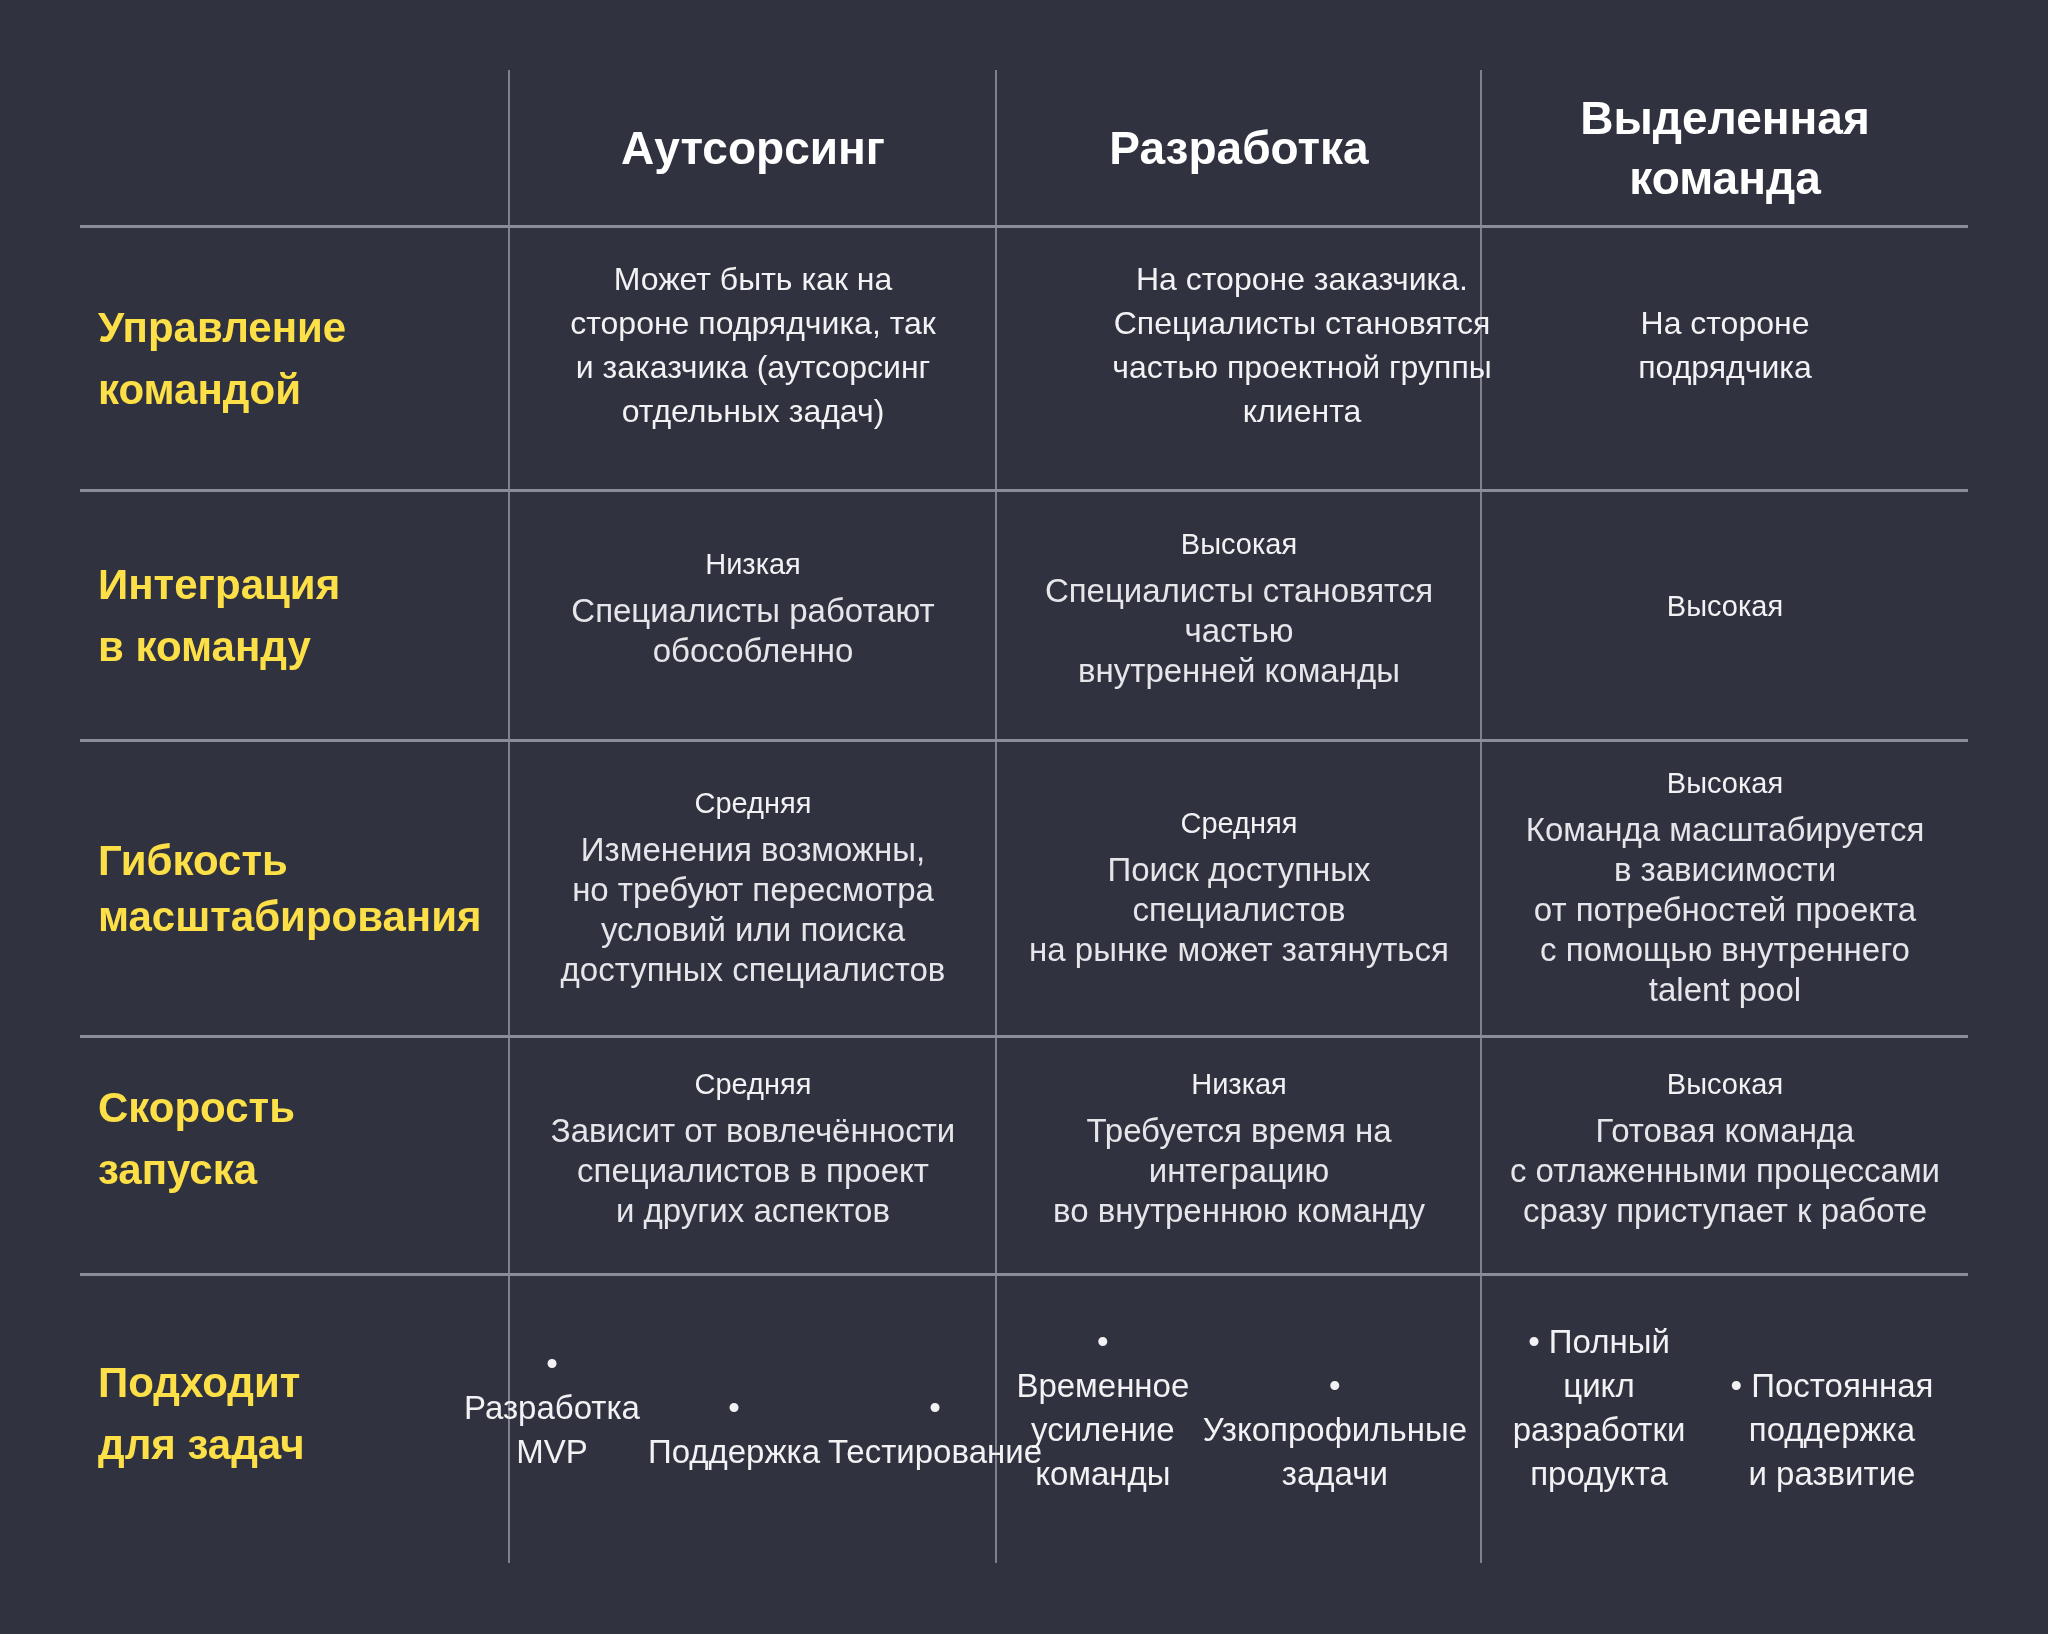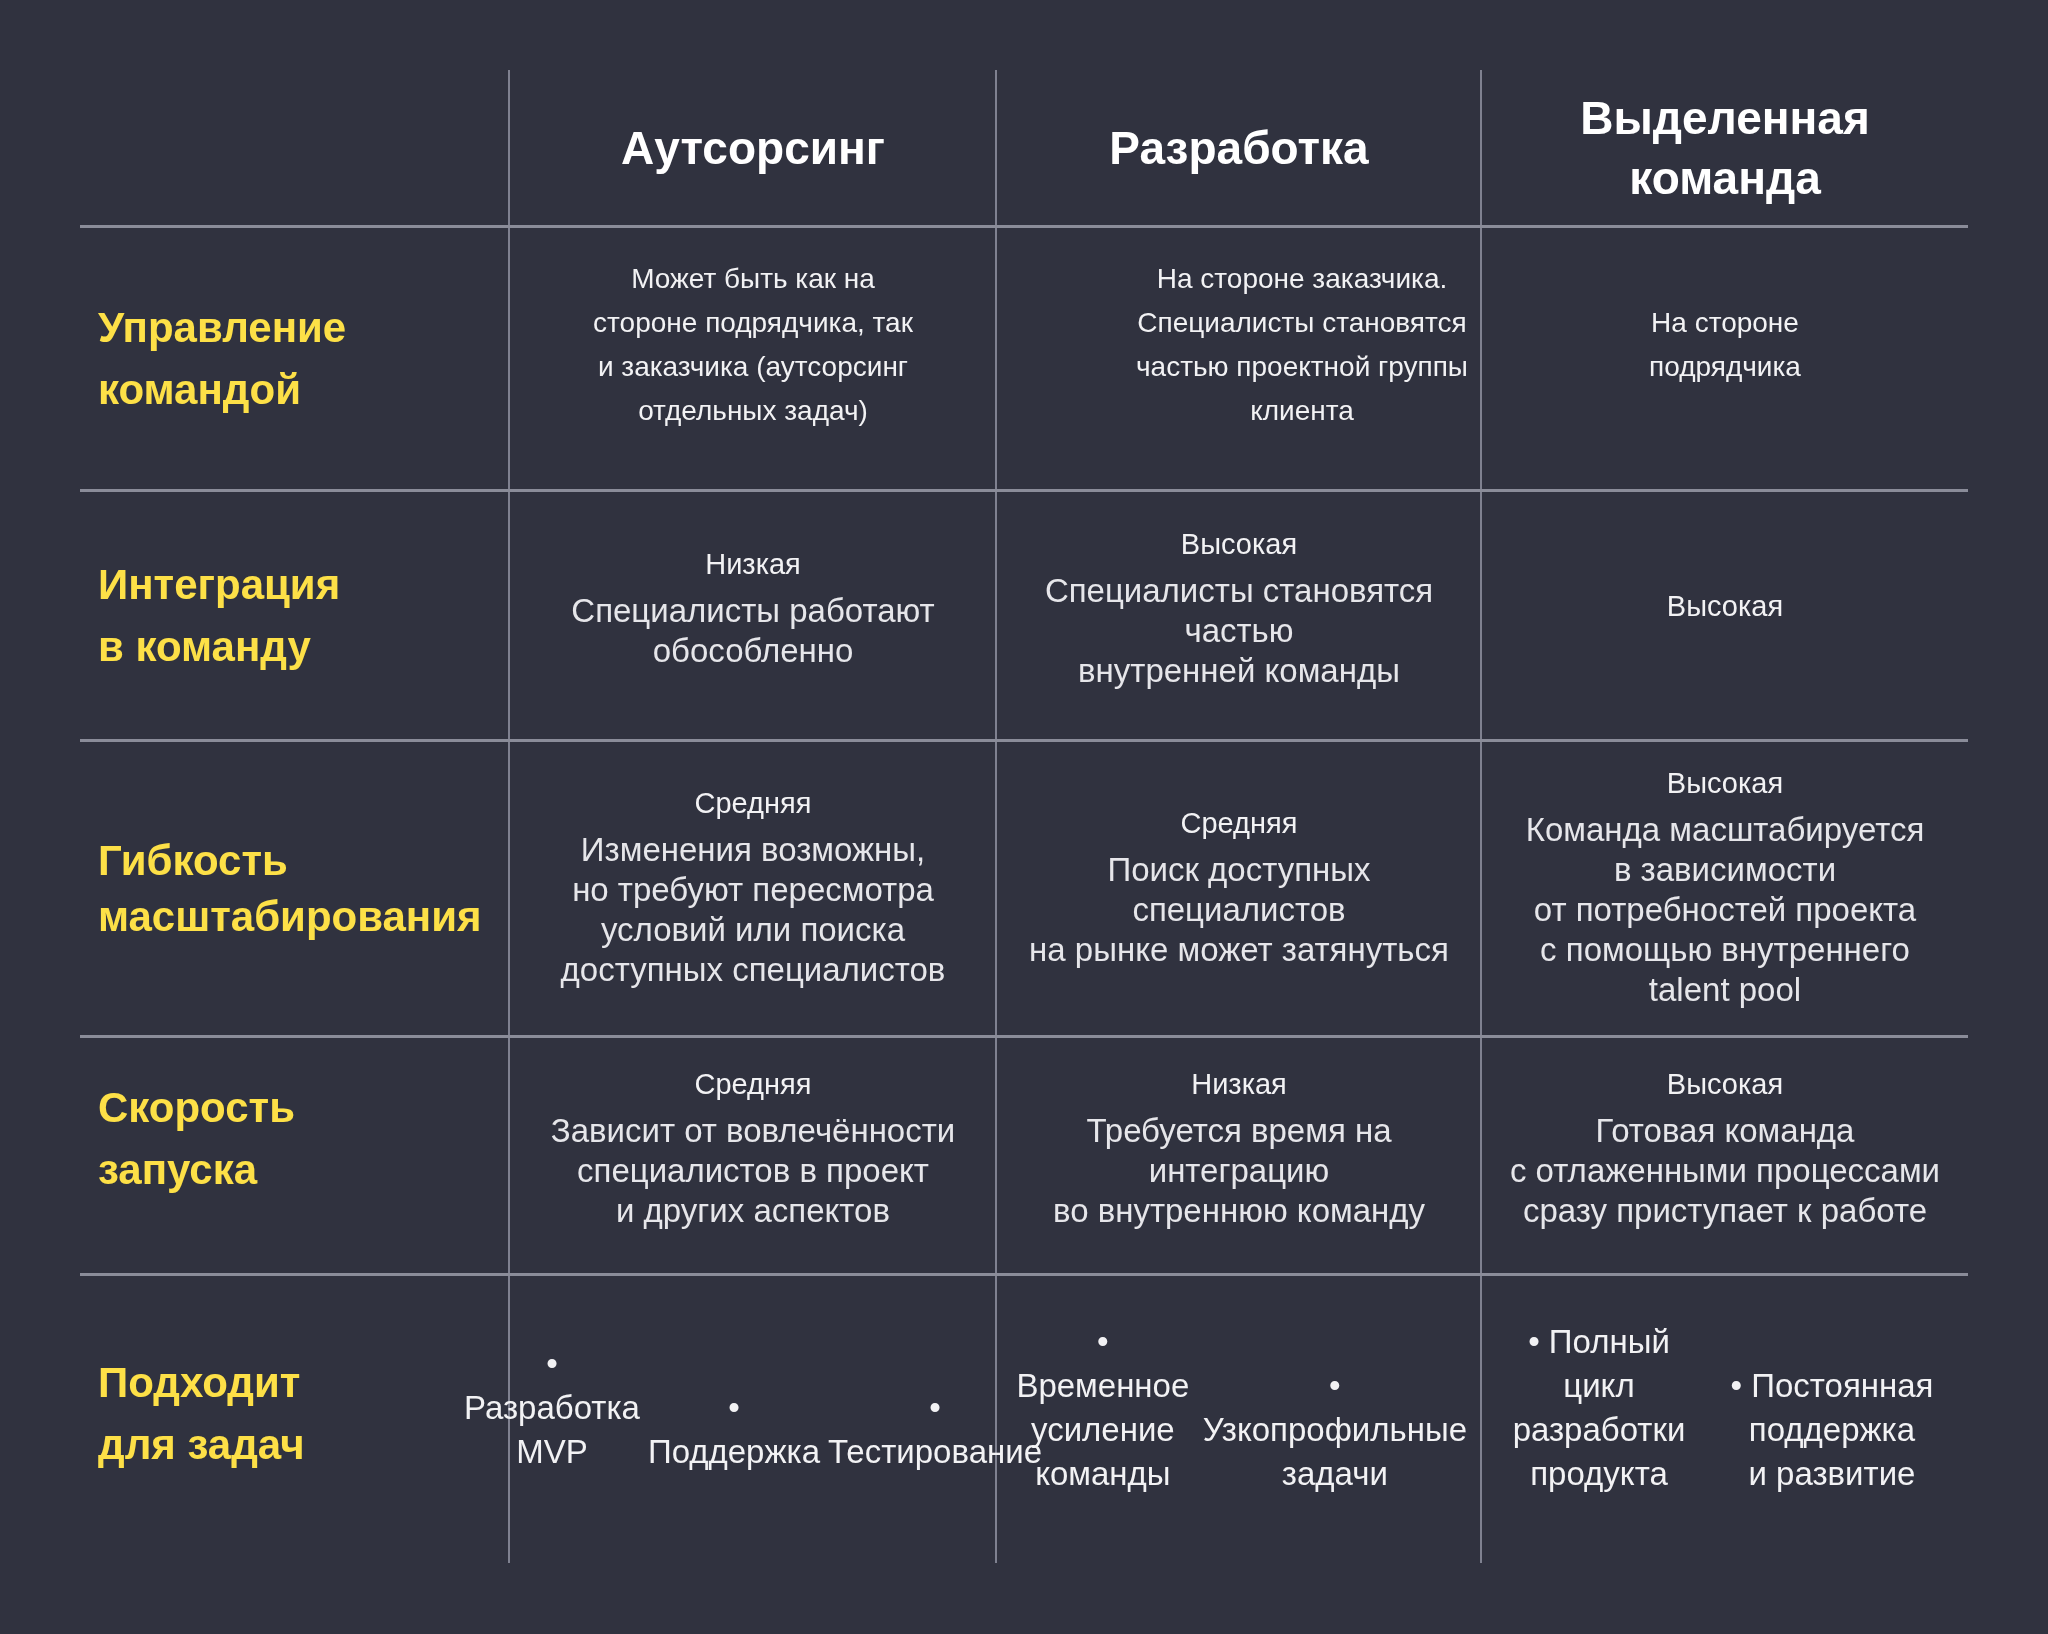--- a/index.html
+++ b/index.html
@@ -54,21 +54,21 @@
       line-height: 60px;
       color: #ffffff;
     }
     .row-label {
       font-weight: bold;
       font-size: 42px;
       line-height: 62px;
       color: #fde047;
     }
     .body-text {
-      font-size: 28px;
+      font-size: 32px;
       line-height: 44px;
       color: #f2f2f4;
     }
     .level {
       font-size: 29px;
       line-height: 46px;
       color: #f2f2f4;
     }
     .desc {
       font-size: 33px;

